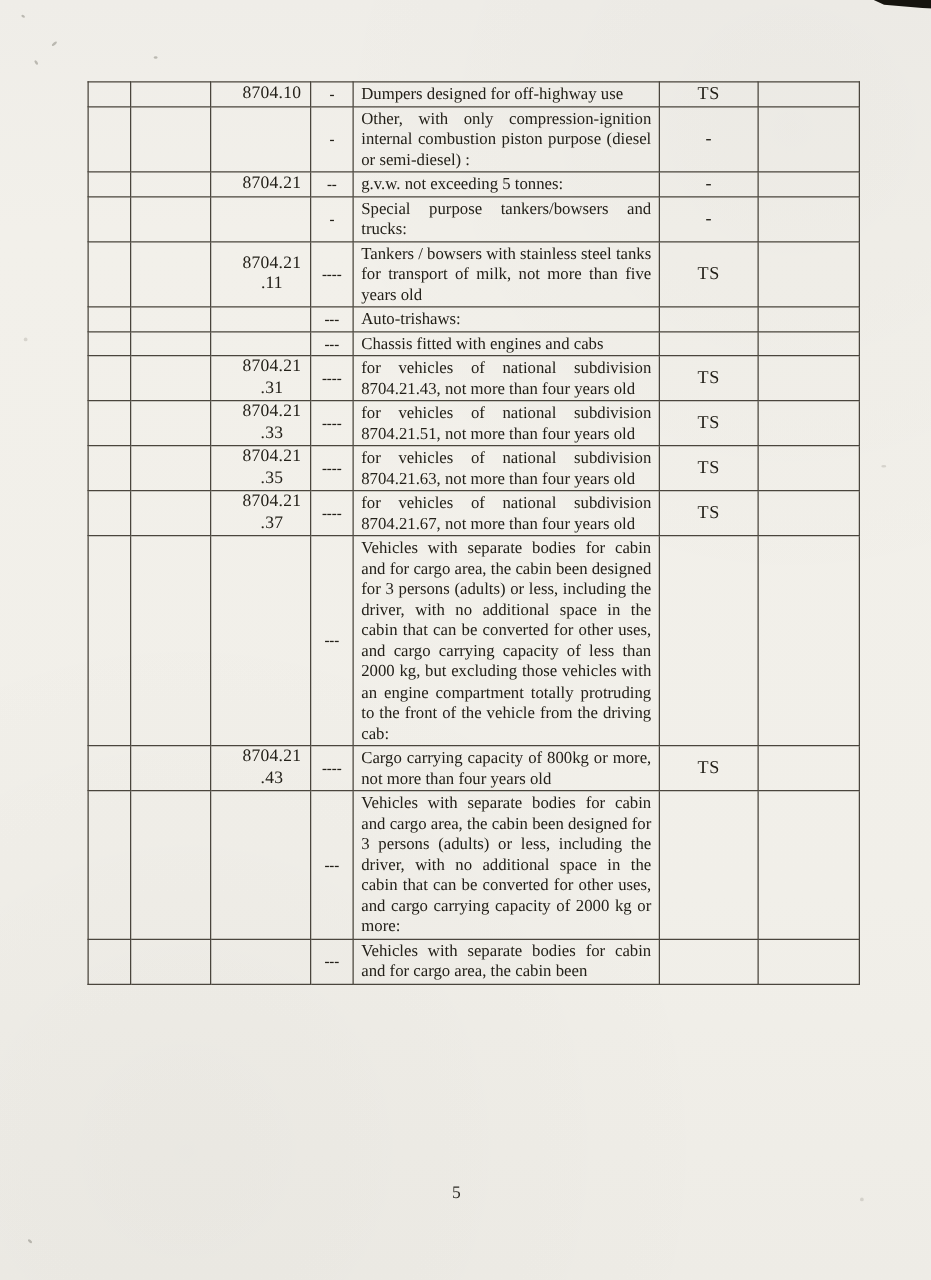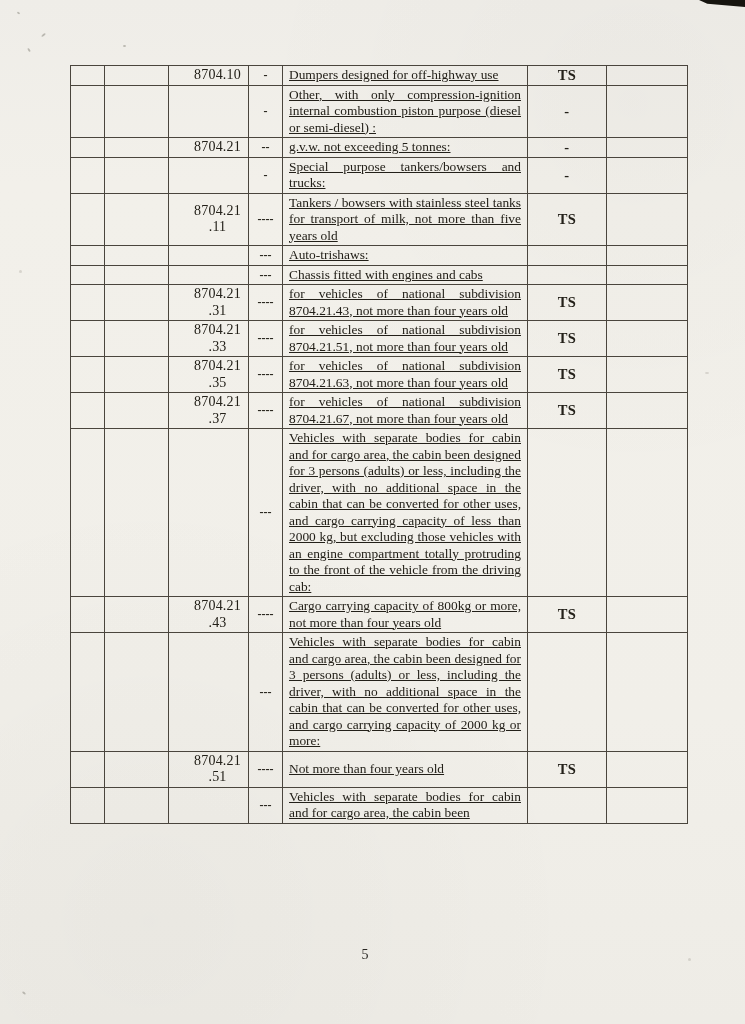--- a/index.html
+++ b/index.html
@@ -55,25 +55,24 @@
   }
   td.dash-cell {
     text-align: center;
     font-weight: bold;
     font-size: 12px;
     letter-spacing: 0px;
     padding: 1px 2px;
   }
   td.desc-cell {
     text-align: justify;
-    text-decoration: underline;
   }
   td.status-cell {
     text-align: center;
-    font-weight: bold;
+    font-weight: normal;
     font-size: 14.5px;
     letter-spacing: 0.5px;
   }
   .page-number {
     position: absolute;
     left: 70px;
     top: 947px;
     width: 590px;
     text-align: center;
     font-size: 14px;
@@ -251,29 +250,20 @@
         <td></td>
         <td class="code-cell"></td>
         <td class="dash-cell">---</td>
         <td class="desc-cell">Vehicles with separate bodies for cabin and cargo area, the cabin been designed for 3 persons (adults) or less, including the driver, with no additional space in the cabin that can be converted for other uses, and cargo carrying capacity of 2000 kg or more:</td>
         <td class="status-cell"></td>
         <td></td>
       </tr>
       <tr>
         <td></td>
         <td></td>
-        <td class="code-cell">8704.21.51</td>
-        <td class="dash-cell">----</td>
-        <td class="desc-cell">Not more than four years old</td>
-        <td class="status-cell">TS</td>
-        <td></td>
-      </tr>
-      <tr>
-        <td></td>
-        <td></td>
         <td class="code-cell"></td>
         <td class="dash-cell">---</td>
         <td class="desc-cell">Vehicles with separate bodies for cabin and for cargo area, the cabin been</td>
         <td class="status-cell"></td>
         <td></td>
       </tr>
     </tbody>
   </table>
 
   <div class="page-number">5</div>

